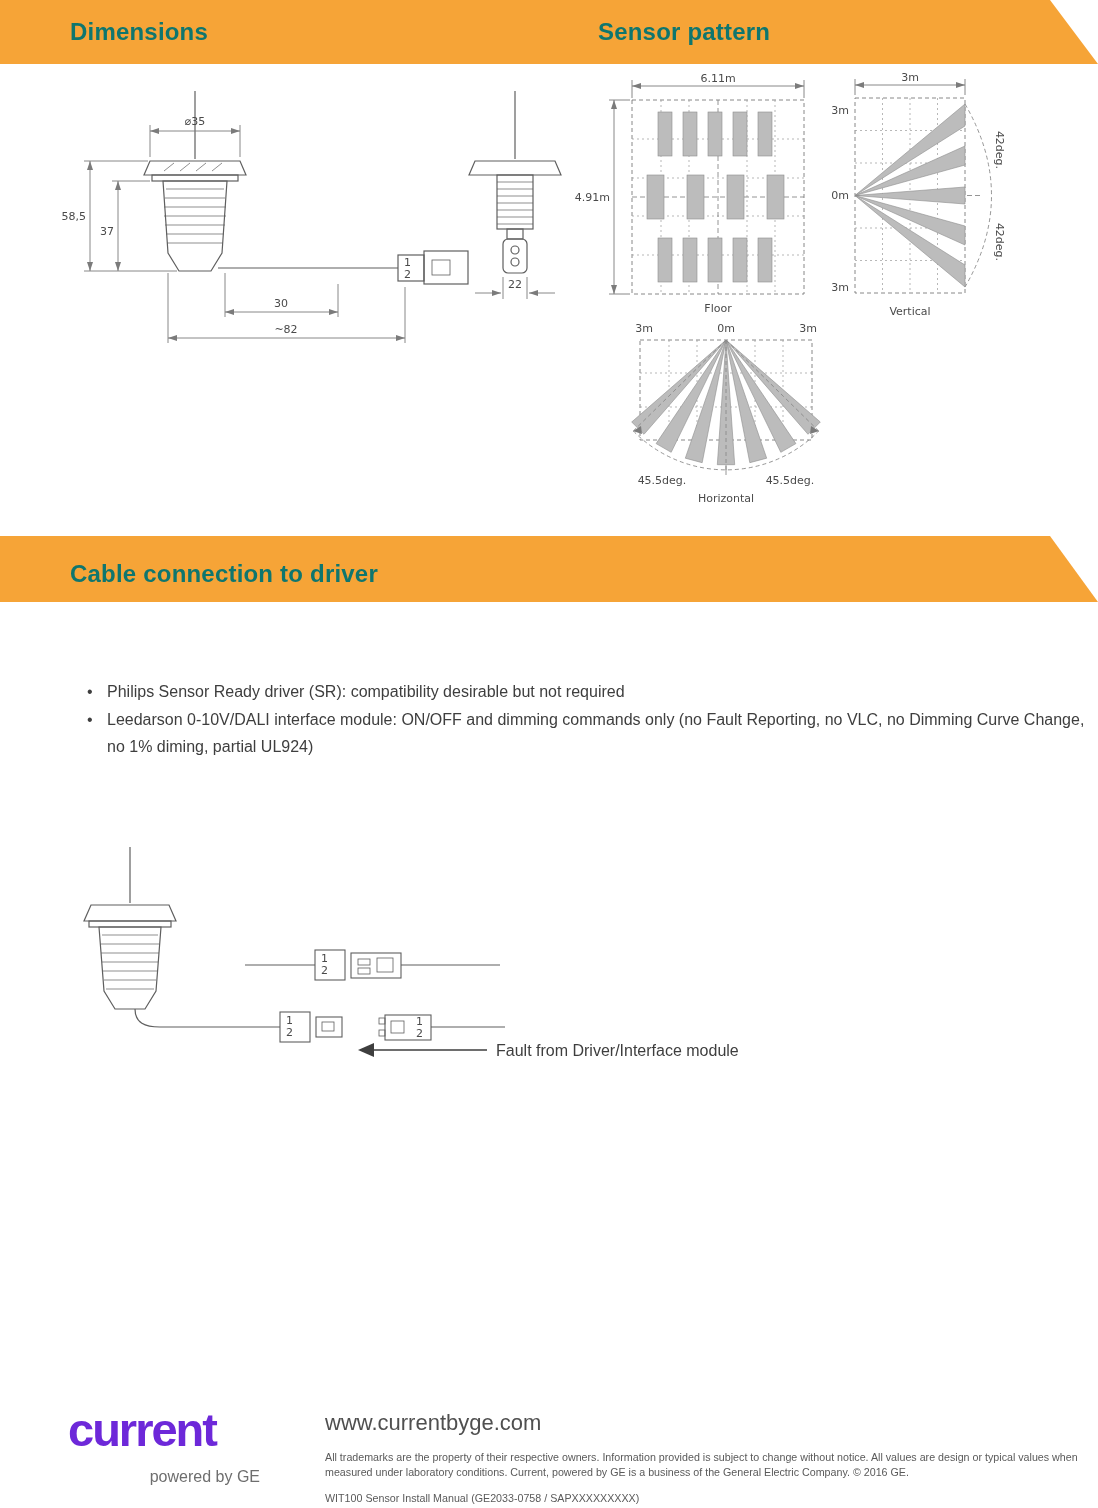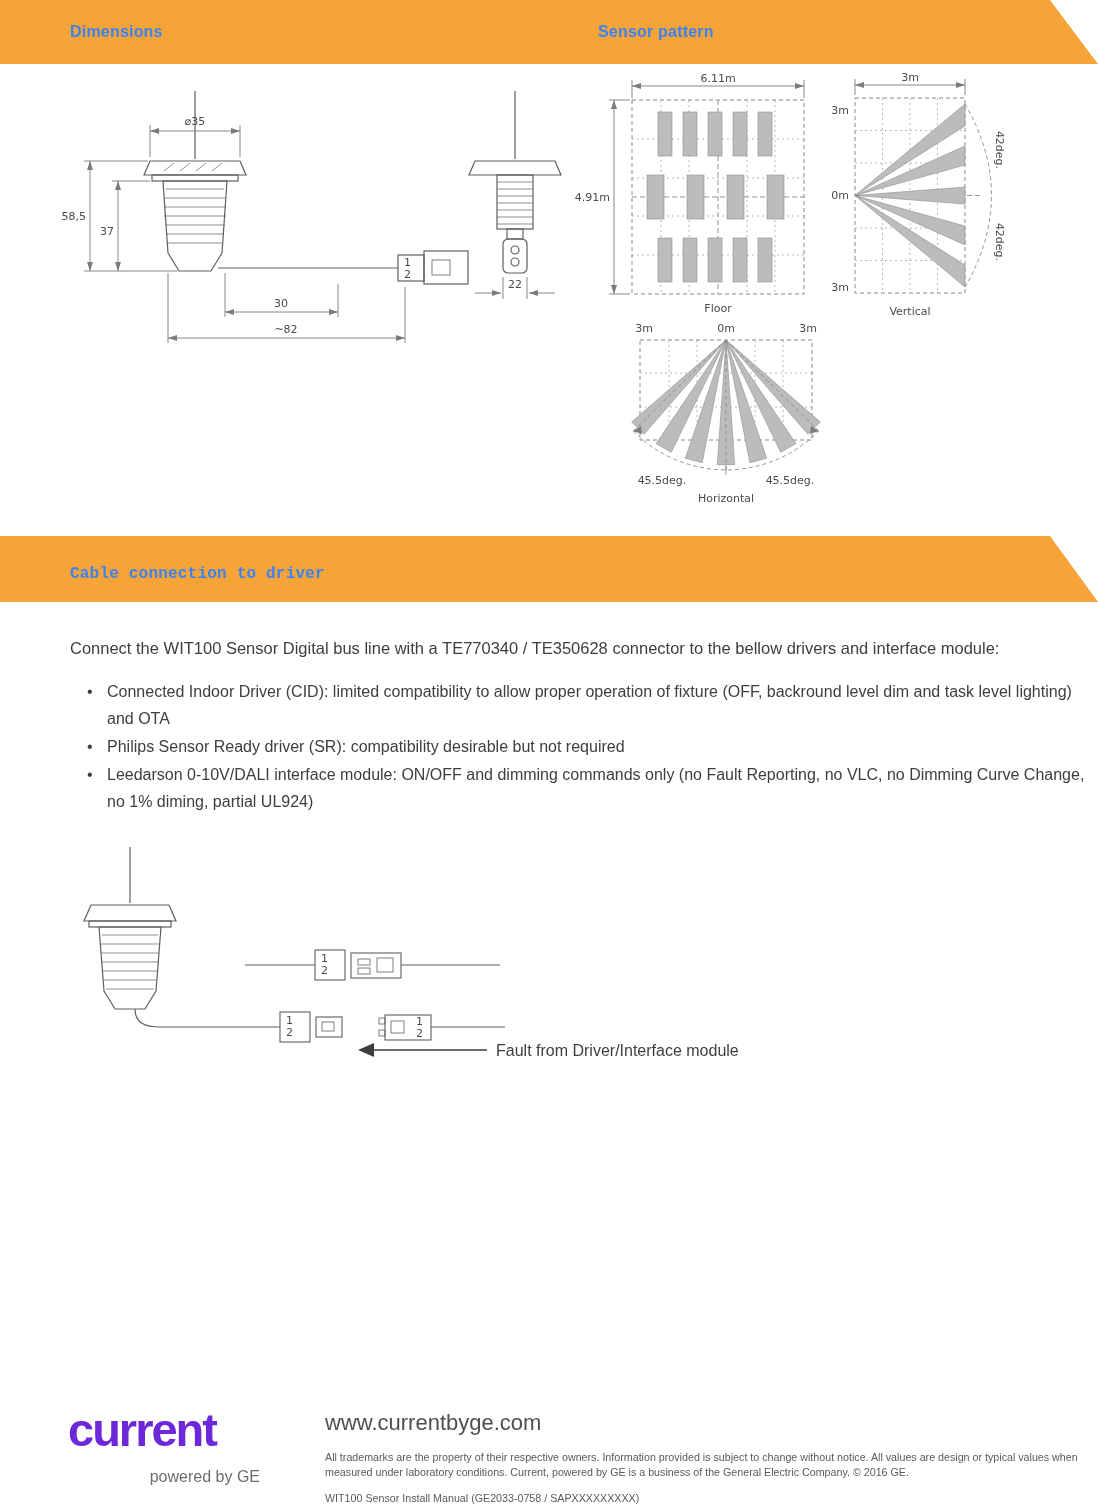--- a/index.html
+++ b/index.html
@@ -3,21 +3,21 @@
 <meta charset="utf-8">
 <style>
   html,body{margin:0;padding:0;background:#ffffff;}
   .page{position:relative;width:1098px;height:1508px;background:#ffffff;overflow:hidden;
         font-family:"Liberation Sans",sans-serif;color:#3e3e3e;}
   .bar{position:absolute;left:0;width:100%;background:#F6A437;
        clip-path:polygon(0 0, calc(100% - 48px) 0, 100% 100%, 0 100%);}
   .bar1{top:0;height:64px;}
   .bar2{top:536px;height:66px;}
   .bar-title{position:absolute;display:flex;align-items:center;height:64px;
-             font-weight:bold;font-size:16px;color:#3b82f6;letter-spacing:.2px;}
+             font-weight:bold;font-size:24px;color:#0f766e;letter-spacing:.2px;}
   .drawing{position:absolute;}
   .drawing text{font-family:"DejaVu Sans",sans-serif;fill:#4a4a4a;font-size:11px;}
   .intro{position:absolute;left:70px;top:636px;width:1012px;font-size:16.5px;line-height:25px;color:#3e3e3e;}
   ul.bullets{position:absolute;left:85px;top:678px;width:1000px;margin:0;padding:0;list-style:none;
              font-size:16px;line-height:27px;color:#3e3e3e;}
   ul.bullets li{position:relative;padding-left:22px;margin-bottom:1px;}
   ul.bullets li::before{content:"\2022";position:absolute;left:2px;color:#3e3e3e;}
   .diagram-label{position:absolute;left:496px;top:1042px;font-size:16px;color:#3e3e3e;}
   .logo-block{position:absolute;left:68px;top:1406px;width:192px;}
   .logo-word{font-size:47px;font-weight:bold;color:#6d28d9;letter-spacing:-2px;line-height:1;}
@@ -205,25 +205,23 @@
       <line x1="126" y1="147" x2="126" y2="157" stroke-dasharray="none"></line>
     </g>
     <polygon points="33,113 41,108 42,116" fill="#7b7b7b"></polygon>
     <polygon points="219,113 211,108 210,116" fill="#7b7b7b"></polygon>
     <text x="62" y="166" font-size="10" text-anchor="middle">45.5deg.</text>
     <text x="190" y="166" font-size="10" text-anchor="middle">45.5deg.</text>
     <text x="126" y="184" font-size="11" text-anchor="middle">Horizontal</text>
   </svg>
 
   <div class="bar bar2"></div>
-  <div class="bar-title" style="left:70px;top:536px;height:76px;font-family:Liberation Mono, monospace;">Cable connection to driver</div>
-
-  <div class="intro">Connect the WIT100 Sensor Digital bus line with a TE770340 / TE350628 connector to the bellow drivers and interface module:</div>
+  <div class="bar-title" style="left:70px;top:536px;height:76px;">Cable connection to driver</div>
+
   <ul class="bullets">
-    <li><span>Connected Indoor Driver (CID): limited compatibility to allow proper operation of fixture (OFF, backround level dim and task level lighting) and OTA</span></li>
     <li><span>Philips Sensor Ready driver (SR): compatibility desirable but not required</span></li>
     <li><span>Leedarson 0-10V/DALI interface module: ON/OFF and dimming commands only (no Fault Reporting, no VLC, no Dimming Curve Change, no 1% diming, partial UL924)</span></li>
   </ul>
 
   <svg class="drawing" style="left:75px;top:843px;" width="505" height="215" viewBox="0 0 505 215">
     <g stroke="#5f5f5f" fill="none" stroke-width="1.2">
       <line x1="55" y1="4" x2="55" y2="60"></line>
       <path d="M16,62 L94,62 L101,78 L9,78 Z"></path>
       <rect x="14" y="78" width="82" height="6"></rect>
       <path d="M24,84 L86,84 L81,148 L70,166 L40,166 L29,148 Z"></path>

